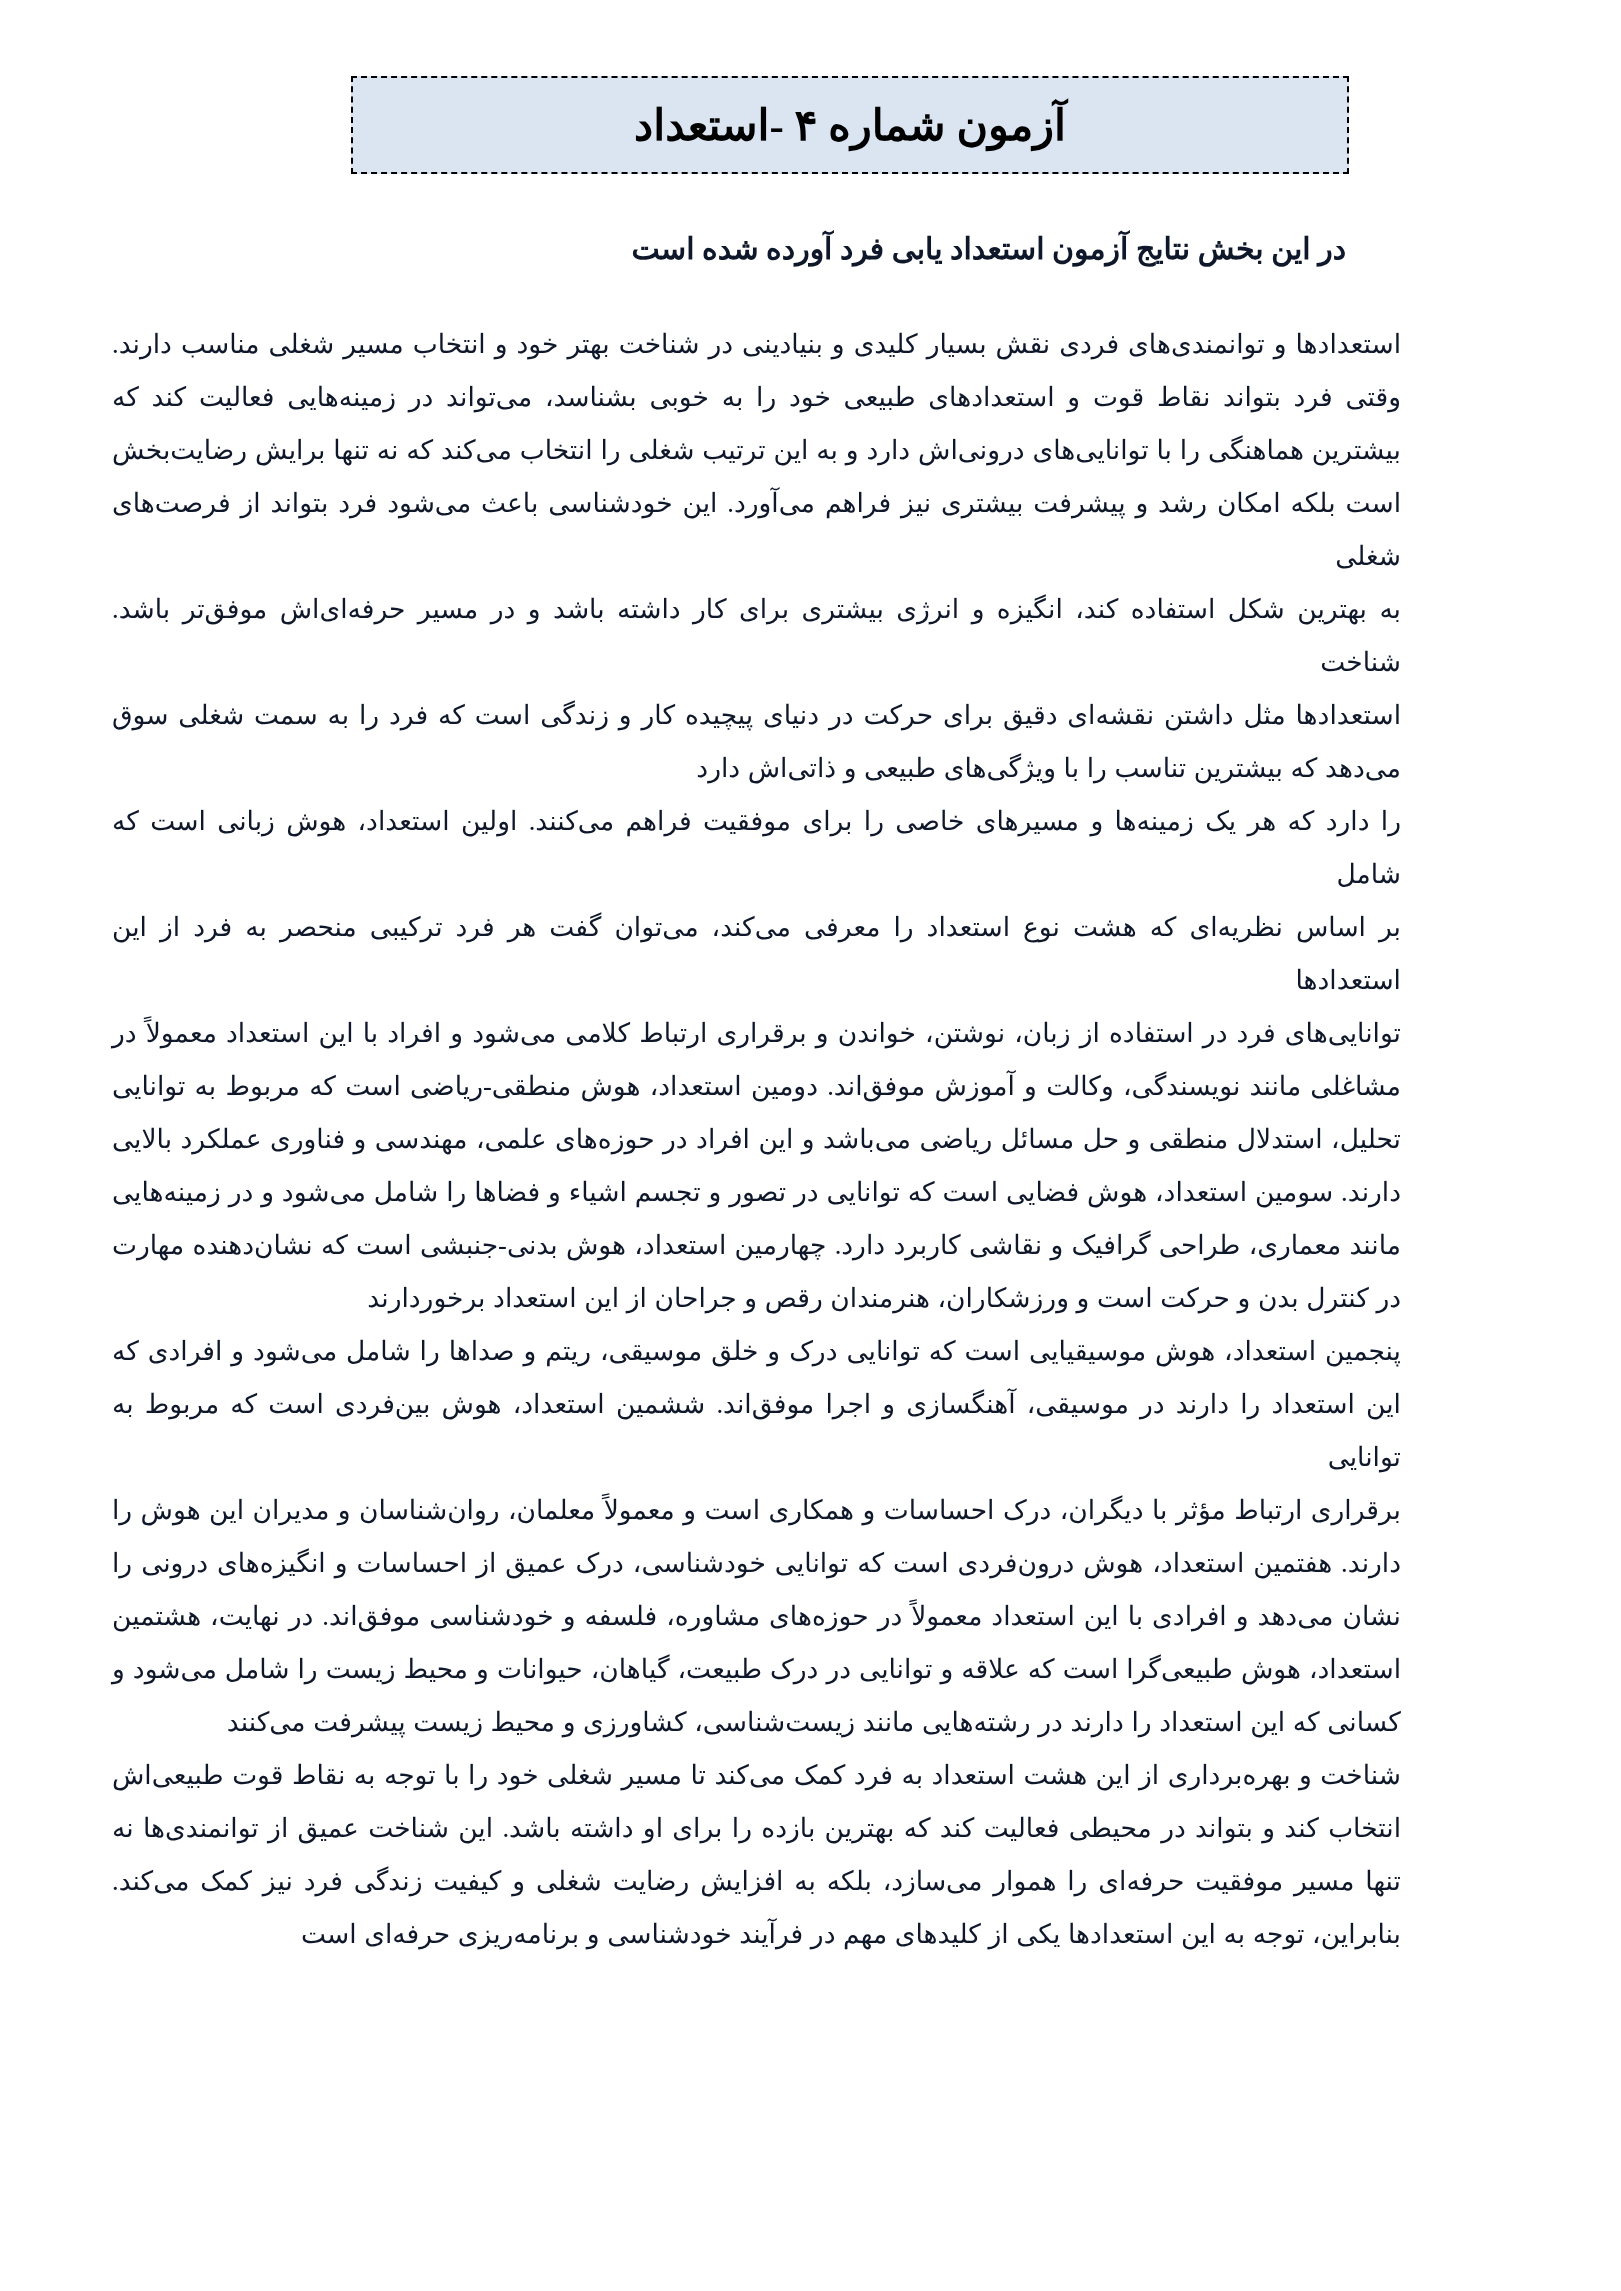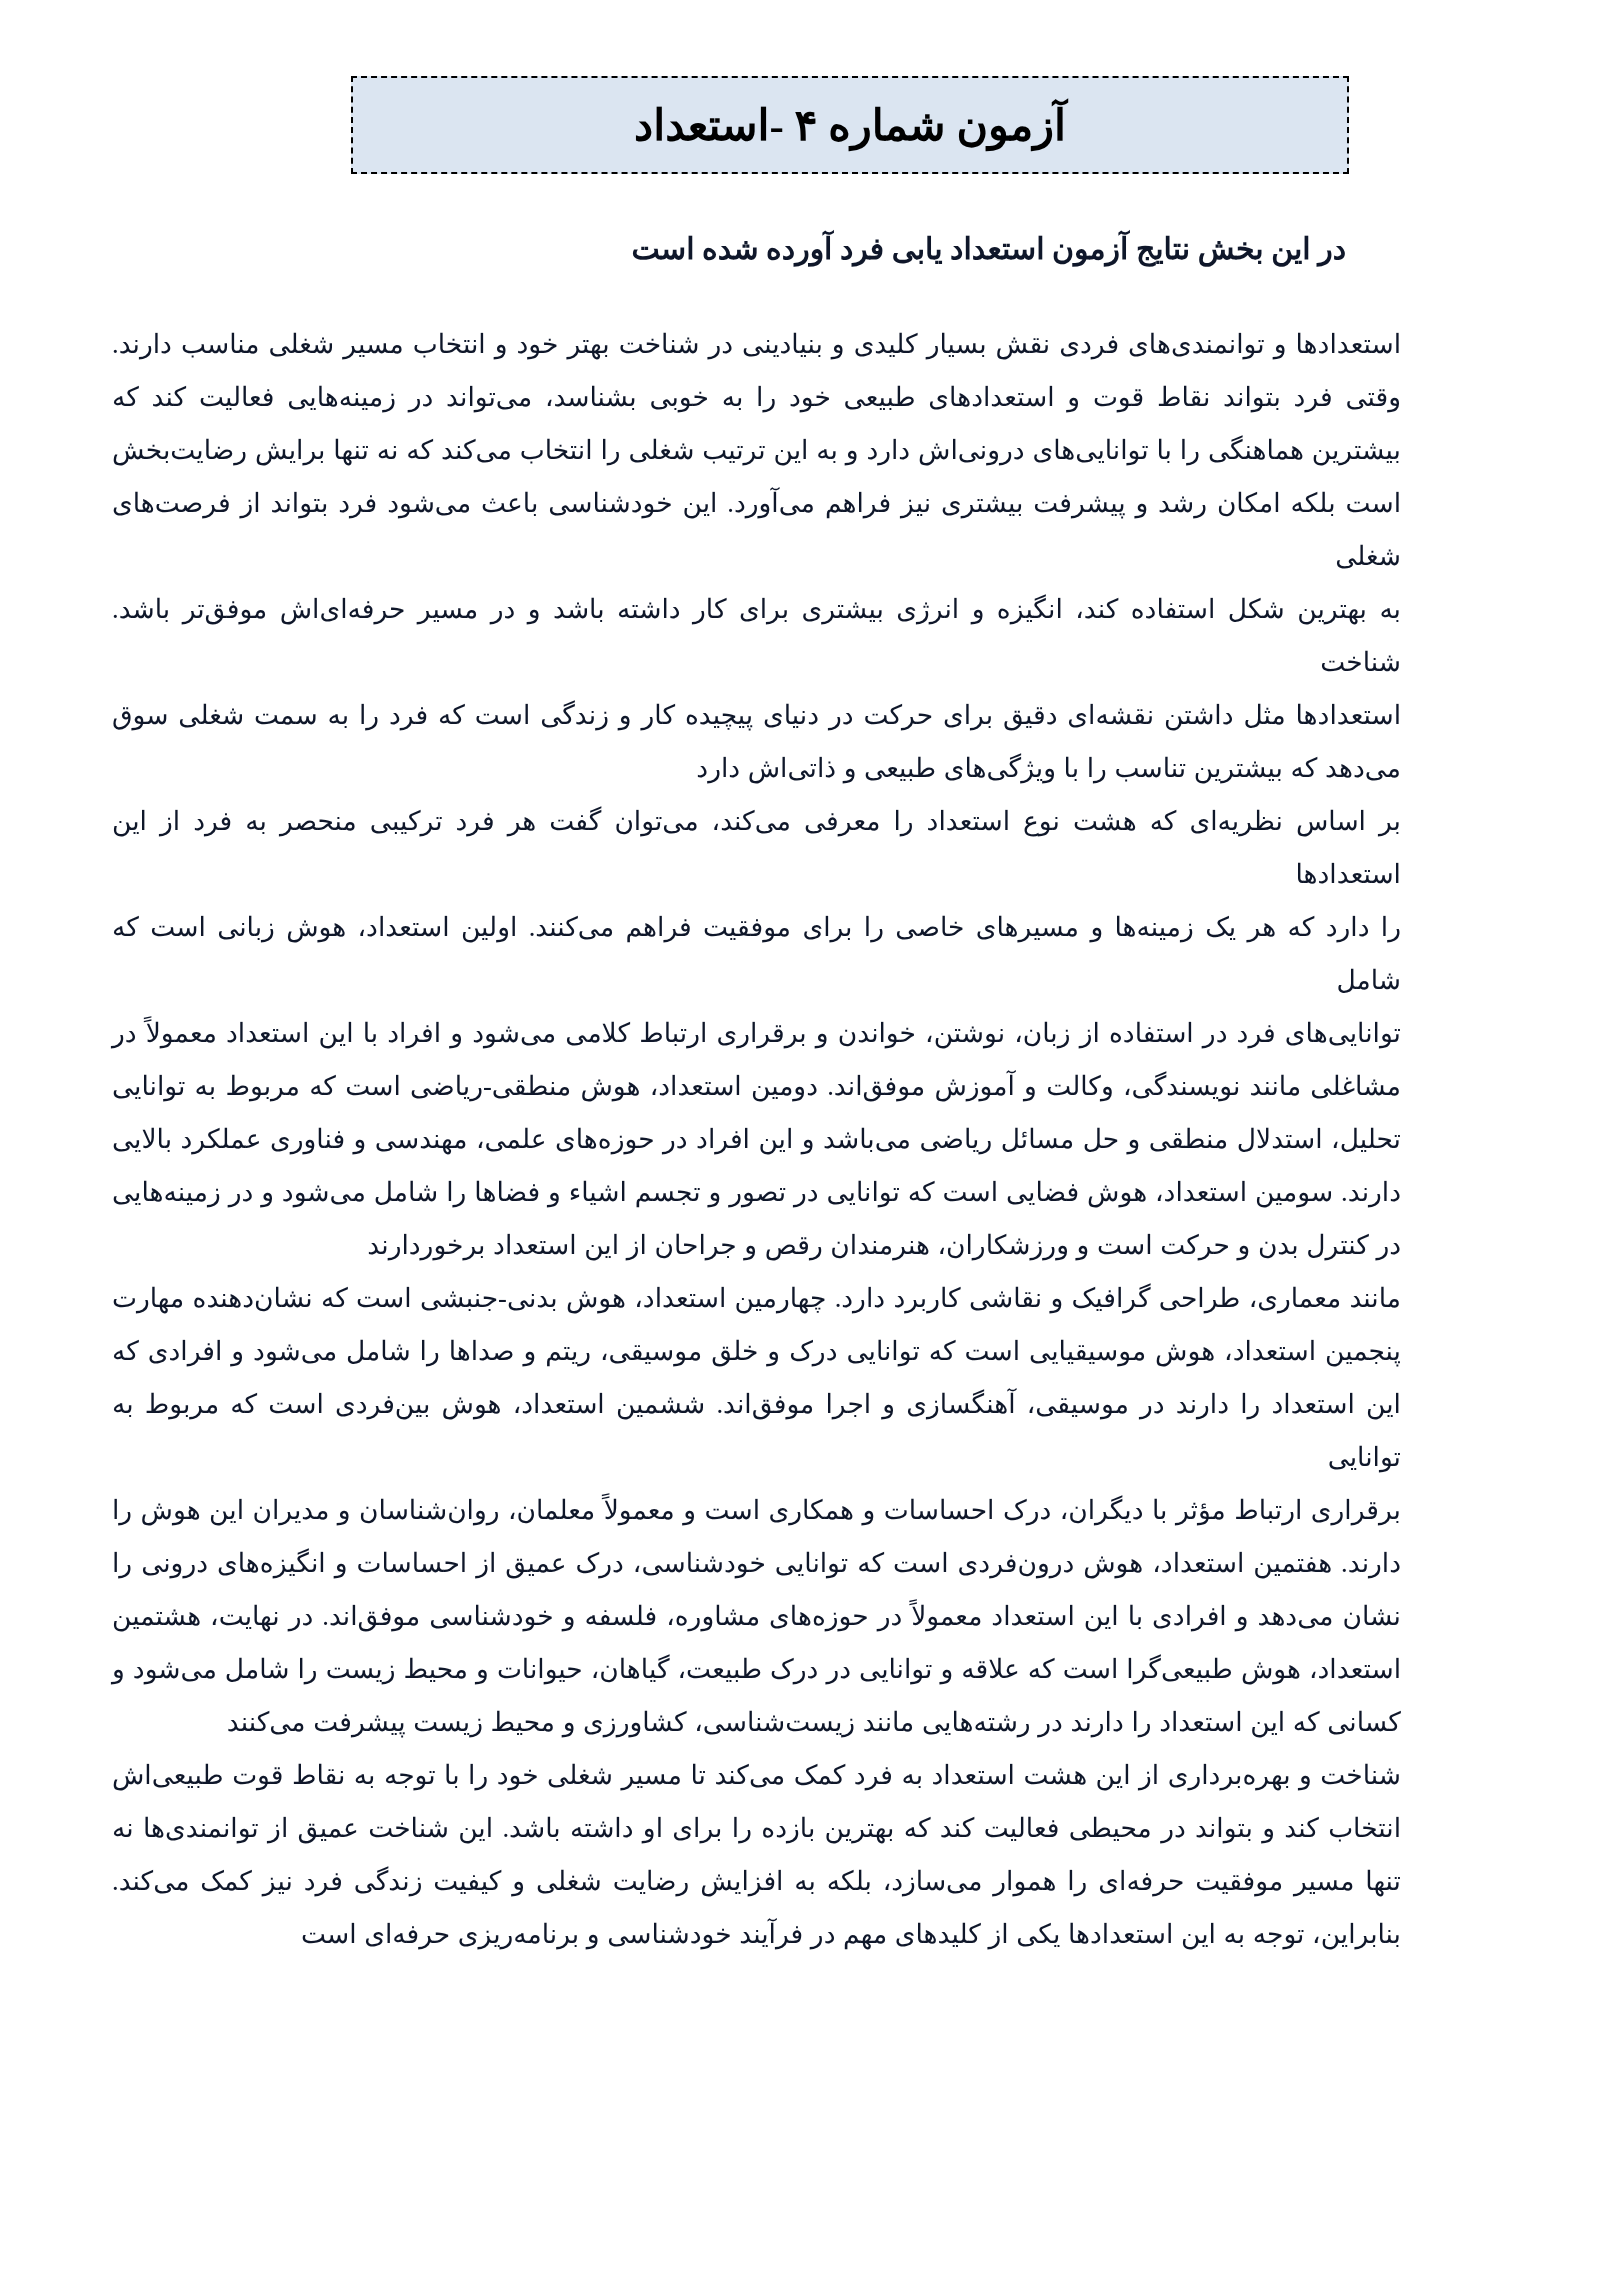--- a/index.html
+++ b/index.html
@@ -78,28 +78,28 @@
   <p class="subtitle">در این بخش نتایج آزمون استعداد یابی فرد آورده شده است</p>
 
   <div class="body-text">
       <div class="line">استعدادها و توانمندی‌های فردی نقش بسیار کلیدی و بنیادینی در شناخت بهتر خود و انتخاب مسیر شغلی مناسب دارند.</div>
       <div class="line">وقتی فرد بتواند نقاط قوت و استعدادهای طبیعی خود را به خوبی بشناسد، می‌تواند در زمینه‌هایی فعالیت کند که</div>
       <div class="line">بیشترین هماهنگی را با توانایی‌های درونی‌اش دارد و به این ترتیب شغلی را انتخاب می‌کند که نه تنها برایش رضایت‌بخش</div>
       <div class="line">است بلکه امکان رشد و پیشرفت بیشتری نیز فراهم می‌آورد. این خودشناسی باعث می‌شود فرد بتواند از فرصت‌های شغلی</div>
       <div class="line">به بهترین شکل استفاده کند، انگیزه و انرژی بیشتری برای کار داشته باشد و در مسیر حرفه‌ای‌اش موفق‌تر باشد. شناخت</div>
       <div class="line">استعدادها مثل داشتن نقشه‌ای دقیق برای حرکت در دنیای پیچیده کار و زندگی است که فرد را به سمت شغلی سوق</div>
       <div class="line par-end">می‌دهد که بیشترین تناسب را با ویژگی‌های طبیعی و ذاتی‌اش دارد</div>
+      <div class="line">را دارد که هر یک زمینه‌ها و مسیرهای خاصی را برای موفقیت فراهم می‌کنند. اولین استعداد، هوش زبانی است که شامل</div>
       <div class="line">بر اساس نظریه‌ای که هشت نوع استعداد را معرفی می‌کند، می‌توان گفت هر فرد ترکیبی منحصر به فرد از این استعدادها</div>
-      <div class="line">را دارد که هر یک زمینه‌ها و مسیرهای خاصی را برای موفقیت فراهم می‌کنند. اولین استعداد، هوش زبانی است که شامل</div>
       <div class="line">توانایی‌های فرد در استفاده از زبان، نوشتن، خواندن و برقراری ارتباط کلامی می‌شود و افراد با این استعداد معمولاً در</div>
       <div class="line">مشاغلی مانند نویسندگی، وکالت و آموزش موفق‌اند. دومین استعداد، هوش منطقی-ریاضی است که مربوط به توانایی</div>
       <div class="line">تحلیل، استدلال منطقی و حل مسائل ریاضی می‌باشد و این افراد در حوزه‌های علمی، مهندسی و فناوری عملکرد بالایی</div>
       <div class="line">دارند. سومین استعداد، هوش فضایی است که توانایی در تصور و تجسم اشیاء و فضاها را شامل می‌شود و در زمینه‌هایی</div>
+      <div class="line">مانند معماری، طراحی گرافیک و نقاشی کاربرد دارد. چهارمین استعداد، هوش بدنی-جنبشی است که نشان‌دهنده مهارت</div>
       <div class="line par-end">در کنترل بدن و حرکت است و ورزشکاران، هنرمندان رقص و جراحان از این استعداد برخوردارند</div>
-      <div class="line">مانند معماری، طراحی گرافیک و نقاشی کاربرد دارد. چهارمین استعداد، هوش بدنی-جنبشی است که نشان‌دهنده مهارت</div>
       <div class="line">پنجمین استعداد، هوش موسیقیایی است که توانایی درک و خلق موسیقی، ریتم و صداها را شامل می‌شود و افرادی که</div>
       <div class="line">این استعداد را دارند در موسیقی، آهنگسازی و اجرا موفق‌اند. ششمین استعداد، هوش بین‌فردی است که مربوط به توانایی</div>
       <div class="line">برقراری ارتباط مؤثر با دیگران، درک احساسات و همکاری است و معمولاً معلمان، روان‌شناسان و مدیران این هوش را</div>
       <div class="line">دارند. هفتمین استعداد، هوش درون‌فردی است که توانایی خودشناسی، درک عمیق از احساسات و انگیزه‌های درونی را</div>
       <div class="line">نشان می‌دهد و افرادی با این استعداد معمولاً در حوزه‌های مشاوره، فلسفه و خودشناسی موفق‌اند. در نهایت، هشتمین</div>
       <div class="line">استعداد، هوش طبیعی‌گرا است که علاقه و توانایی در درک طبیعت، گیاهان، حیوانات و محیط زیست را شامل می‌شود و</div>
       <div class="line par-end">کسانی که این استعداد را دارند در رشته‌هایی مانند زیست‌شناسی، کشاورزی و محیط زیست پیشرفت می‌کنند</div>
       <div class="line">شناخت و بهره‌برداری از این هشت استعداد به فرد کمک می‌کند تا مسیر شغلی خود را با توجه به نقاط قوت طبیعی‌اش</div>
       <div class="line">انتخاب کند و بتواند در محیطی فعالیت کند که بهترین بازده را برای او داشته باشد. این شناخت عمیق از توانمندی‌ها نه</div>
       <div class="line">تنها مسیر موفقیت حرفه‌ای را هموار می‌سازد، بلکه به افزایش رضایت شغلی و کیفیت زندگی فرد نیز کمک می‌کند.</div>

